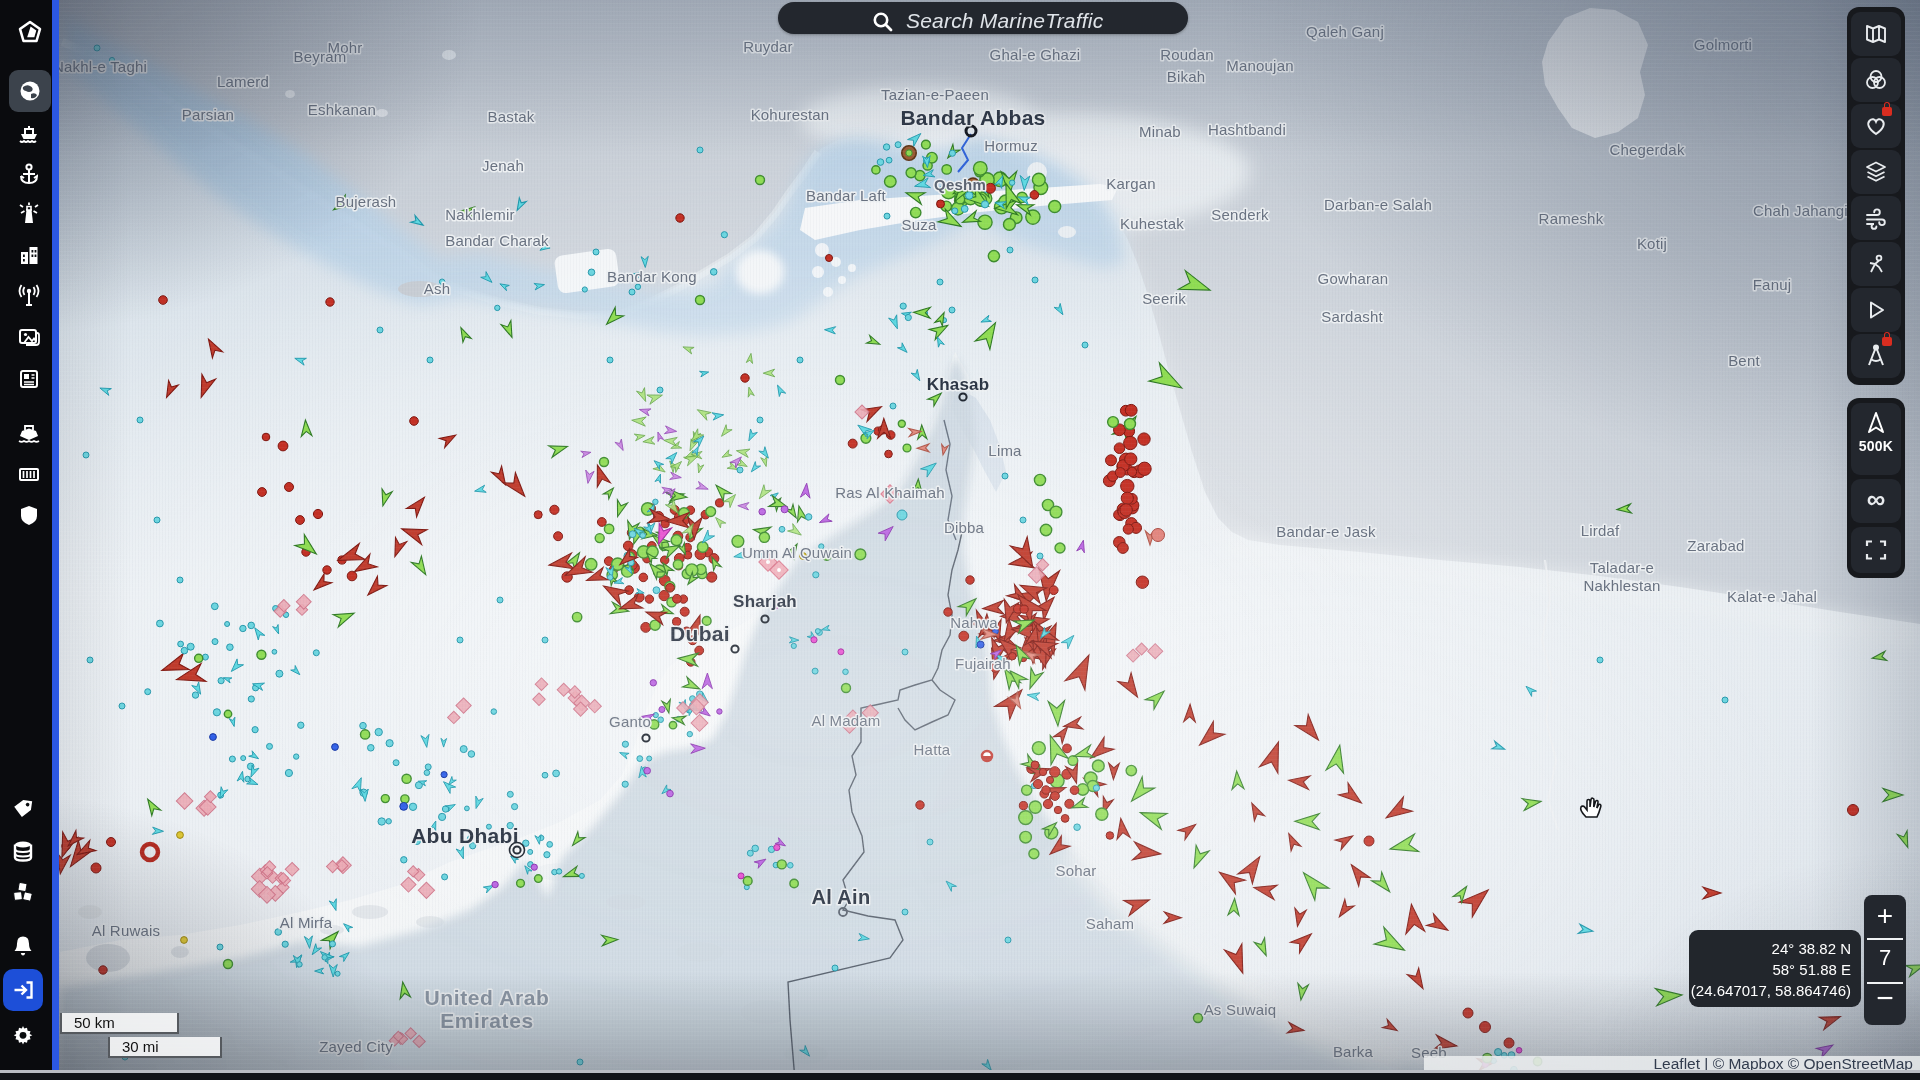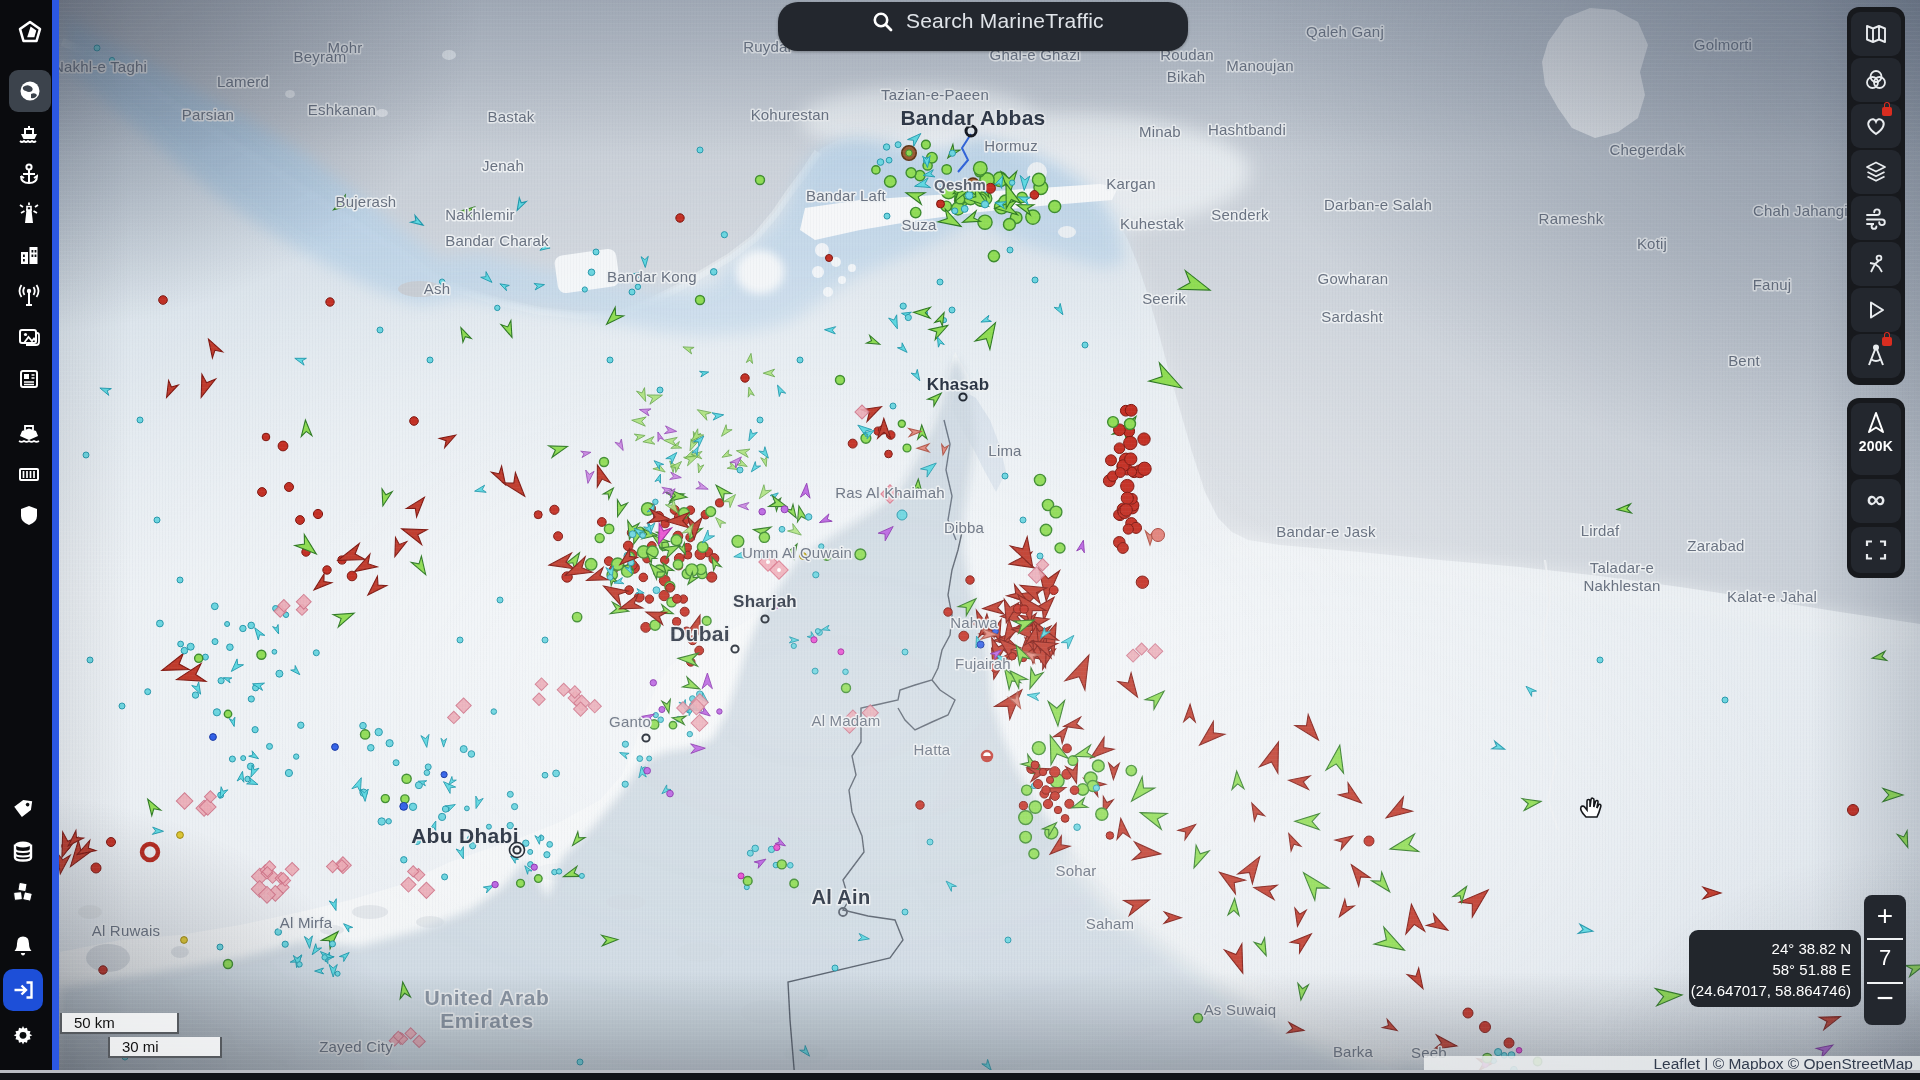--- a/index.html
+++ b/index.html
@@ -15,21 +15,21 @@
   radial-gradient(460px 320px at 1920px 1080px, rgba(64,72,86,0.22), rgba(64,72,86,0) 72%),
   linear-gradient(to bottom, rgba(76,88,108,0.28), rgba(76,88,108,0) 155px),
   linear-gradient(to top, rgba(62,68,78,0.40), rgba(62,68,78,0) 108px),
   linear-gradient(to right, rgba(60,66,76,0.18), rgba(60,66,76,0) 130px),
   linear-gradient(to left, rgba(72,82,98,0.22), rgba(72,82,98,0) 110px); }
 #scan { background:
   repeating-linear-gradient(90deg, rgba(110,120,140,0.045) 0 1px, rgba(255,255,255,0) 1px 3px),
   repeating-linear-gradient(0deg, rgba(255,255,255,0.035) 0 1px, rgba(0,0,0,0) 1px 4px); }
 #sidebar { position:absolute; left:0; top:0; width:52px; height:1080px; background:#0a0b0e; }
 #blueline { position:absolute; left:52px; top:0; width:7px; height:1080px; background:#2b57e2; }
-#search { position:absolute; left:778px; top:2px; width:410px; height:49px; background:#23272e; border-radius:20px; box-shadow:0 1px 3px rgba(0,0,0,0.3); }
+#search { position:absolute; left:778px; top:2px; width:410px; height:32px; background:#23272e; border-radius:20px; box-shadow:0 1px 3px rgba(0,0,0,0.3);font-style:italic; }
 #search .txt { position:absolute; left:128px; top:7px; color:#dfe3e8; font-size:21px; letter-spacing:0.2px; }
 #coords { position:absolute; left:1681px; top:930px; width:172px; height:77px; background:#22262c; border-radius:9px; color:#fff; font-size:15px; text-align:right; padding:8px 10px 0 0; line-height:21px;margin-left:8px; }
 #zoomctl { position:absolute; left:1864px; top:895px; width:42px; height:130px; background:#23272e; border-radius:8px; color:#fff; text-align:center; }
 #zoomctl .sep { position:absolute; left:3px; width:36px; height:2px; background:#f0f2f4; }
 .scalebox { position:absolute; background:rgba(255,255,255,0.85); border:2px solid #55595e; border-top:none; color:#111; font-size:15px; padding:0 12px; line-height:19px; }
 #attrib { position:absolute; right:0; top:1056px; width:496px; height:17px; background:rgba(236,238,240,0.85); color:#323c4e; font-size:15.5px; text-align:right; padding-right:7px; line-height:16px;padding-left:47px; }
 #bezel { position:absolute; left:0; top:1073px; width:1920px; height:7px; background:#111417; }
 #bezelline { position:absolute; left:0; top:1070px; width:1920px; height:3px; background:#b9bdc2; }
 </style></head>
 <body>
@@ -1331,21 +1331,21 @@
             <path d="M8.5 16.5 q4.5 3 9 0"></path>
           </g>
         </svg></div>
       <div style="position:absolute;left:31px;top:3px;width:10px;height:9px;background:#d92d20;border-radius:2px;"></div>
       <div style="position:absolute;left:33px;top:-2px;width:6px;height:6px;border:1.6px solid #d92d20;border-bottom:none;border-radius:3px 3px 0 0;"></div>
     </div>
 <div style="position:absolute;left:1851px;top:403px;width:50px;height:72px;background:#23272e;border-radius:9px;text-align:center;">
       <div style="margin:7px auto 0;width:26px;height:26px;"><svg viewBox="0 0 26 26">
           <path d="M13 3 L20 22 L13 17.5 L6 22 Z" fill="none" stroke="#fff" stroke-width="2" stroke-linejoin="round"></path>
         </svg></div>
-      <div style="color:#fff;font-size:14px;font-weight:700;letter-spacing:0.2px;margin-top:2px;">200K</div>
+      <div style="color:#fff;font-size:14px;font-weight:700;letter-spacing:0.2px;margin-top:2px;">500K</div>
     </div>
 <div style="position:absolute;left:1851px;top:479px;width:50px;height:44px;background:#23272e;border-radius:9px;color:#e8ebee;text-align:center;font-size:26px;line-height:40px;font-weight:700;">∞</div>
 <div style="position:absolute;left:1851px;top:527px;width:50px;height:46px;background:#23272e;border-radius:9px;">
       <div style="position:absolute;left:12px;top:10px;width:26px;height:26px;"><svg viewBox="0 0 26 26">
           <g fill="none" stroke="#e8ebee" stroke-width="2.2">
             <path d="M4 9 V4.5 H9 M17 4.5 H22 V9 M22 17 V21.5 H17 M9 21.5 H4 V17"></path>
           </g>
         </svg></div>
     </div>
 <div id="coords">24° 38.82 N<br>58° 51.88 E<br>(24.647017, 58.864746)</div>

